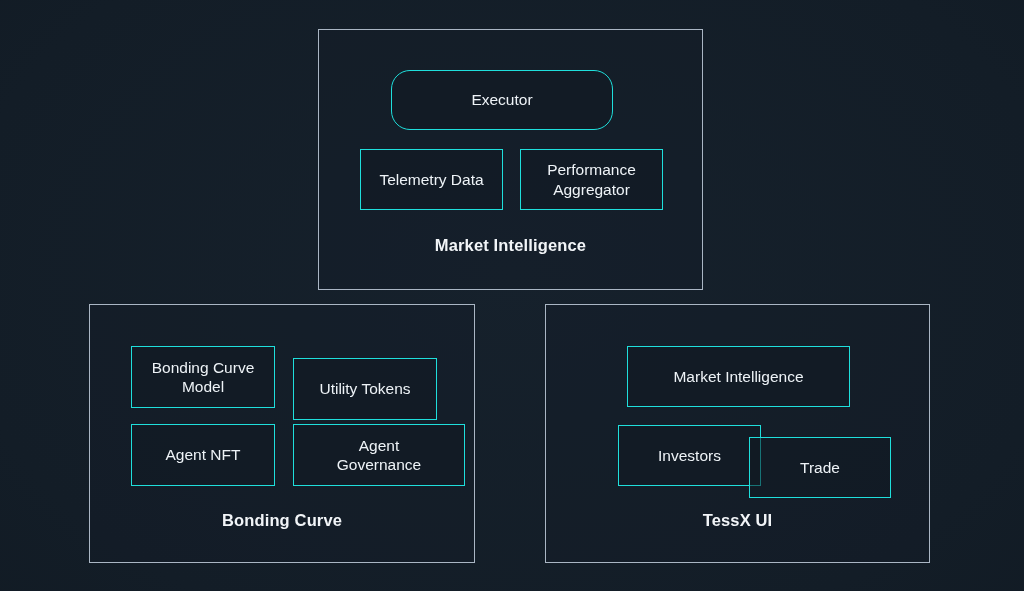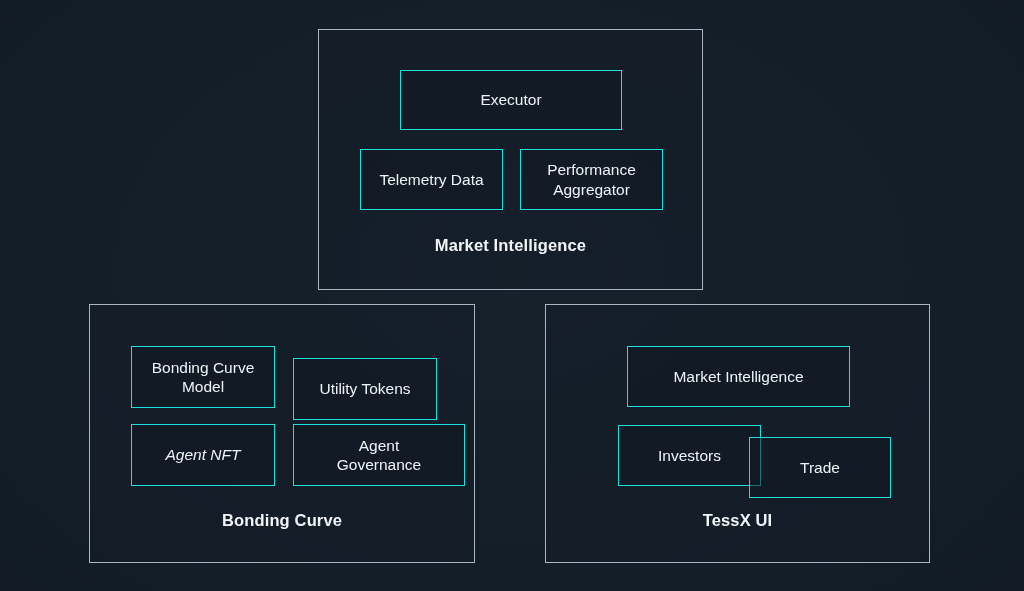--- a/index.html
+++ b/index.html
@@ -69,28 +69,28 @@
   #panel-market-intelligence { left: 318px; top: 29px;  width: 385px; height: 261px; }
   #panel-bonding-curve       { left: 89px;  top: 304px; width: 386px; height: 259px; }
   #panel-tessx-ui            { left: 545px; top: 304px; width: 385px; height: 259px; }
 
   
   #label-market-intelligence { top: 206px; }
   #label-bonding-curve       { top: 206px; }
   #label-tessx-ui            { top: 206px; }
 
   
-  #node-executor               { left: 81px;  top: 40px;  width: 222px; height: 60px; }
+  #node-executor               { left: 72px;  top: 40px;  width: 222px; height: 60px; border-radius: 19px; }
   #node-telemetry-data         { left: 41px;  top: 119px; width: 143px; height: 61px; text-align: right; }
   #node-performance-aggregator { left: 201px; top: 119px; width: 143px; height: 61px; }
 
   
   #node-bonding-curve-model { left: 41px;  top: 41px;  width: 144px; height: 62px; }
   #node-utility-tokens      { left: 203px; top: 41px;  width: 144px; height: 62px; margin-top: 12px; }
-  #node-agent-nft           { left: 41px;  top: 119px; width: 144px; height: 62px; font-style: italic; }
+  #node-agent-nft           { left: 41px;  top: 119px; width: 144px; height: 62px; }
   #node-agent-governance    { left: 203px; top: 119px; width: 172px; height: 62px; }
 
   
   #node-market-intelligence-ui { left: 81px;  top: 41px;  width: 223px; height: 61px; }
   #node-investors              { left: 40px;  top: 120px; width: 143px; height: 61px; margin-left: 32px; }
   #node-trade                  { left: 203px; top: 132px; width: 142px; height: 61px; }
 </style>
 </head>
 <body>
 

